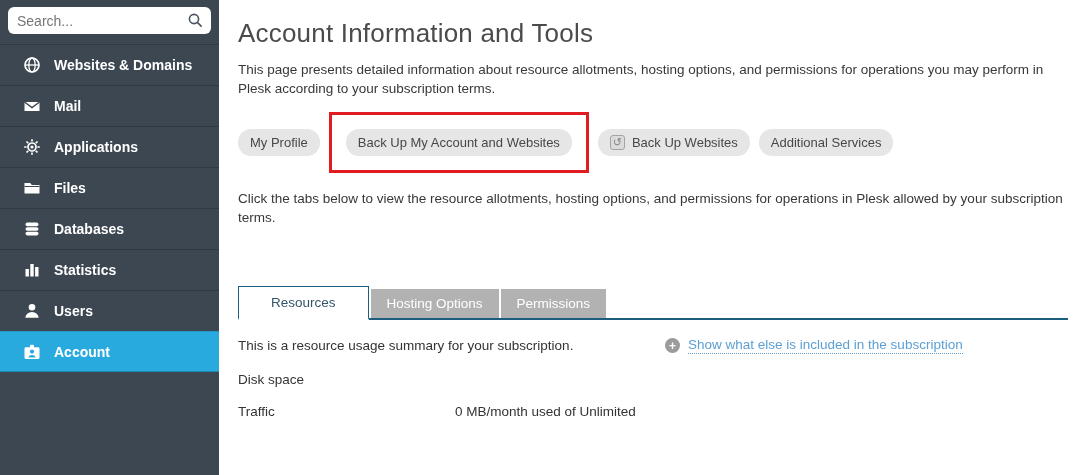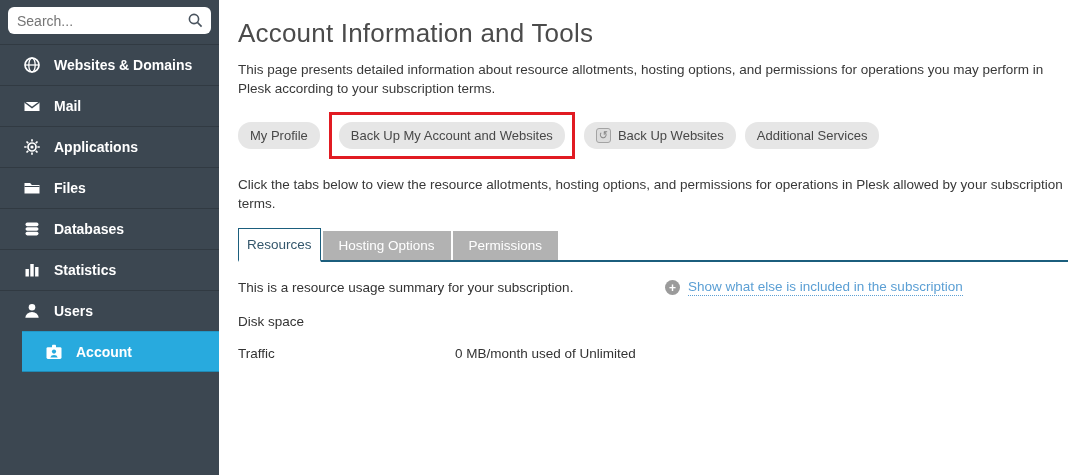--- a/index.html
+++ b/index.html
@@ -29,21 +29,21 @@
     position: absolute; right: 7px; top: 5px; width: 17px; height: 17px;
   }
   .nav { margin-top: 10px; }
   .nav-item {
     display: flex; align-items: center;
     height: 41px; padding-left: 23px;
     color: #fff; font-size: 14px; font-weight: 600;
     border-top: 1px solid rgba(0,0,0,0.18);
     cursor: pointer; text-decoration: none;
   }
-  .nav-item:last-child { border-bottom: 1px solid rgba(0,0,0,0.18); margin-left: 22px; }
+  .nav-item:last-child { border-bottom: 1px solid rgba(0,0,0,0.18); }
   .nav-item .nicon { width: 18px; height: 18px; margin-right: 13px; flex: 0 0 18px; }
   .nav-item.active { background: #28aade; border-top-color: rgba(0,0,0,0.10); }
 
   
   .main { flex: 1; padding: 0 21px 0 19px; }
   h1.page-title {
     margin-top: 18px;
     font-size: 26px; font-weight: 400; color: #4b4b4b;
     letter-spacing: 0.2px;
   }
@@ -60,21 +60,21 @@
     display: inline-flex; align-items: center; gap: 7px;
     height: 27px; padding: 0 12px;
     background: #e6e6e6; border: none; border-radius: 13px;
     font-family: "Liberation Sans", sans-serif;
     font-size: 13px; color: #484848;
     cursor: pointer; white-space: nowrap;
   }
   .annotation-box {
     display: inline-flex;
     border: 3px solid #e11b22;
-    padding: 7px;
+    padding: 14px;
   }
   .backup-glyph {
     display: inline-flex; align-items: center; justify-content: center;
     width: 15px; height: 15px;
     border: 1px solid #a3a3a3; border-radius: 3px;
     background: #dcdcdc;
     color: #868686; font-size: 11px; line-height: 1;
     font-family: "DejaVu Sans", sans-serif;
   }
 
@@ -93,21 +93,21 @@
   
   .tabs { margin-top: 14px; display: flex; align-items: flex-end; border-bottom: 2px solid #1b5e7d; }
   .tab {
     padding: 7px 16px; margin-right: 2px;
     background: #b2b2b2; color: #ffffff;
     font-size: 13.5px; cursor: pointer; white-space: nowrap;
   }
   .tab.active {
     background: #fff; color: #33566b;
     border: 1px solid #1b5e7d; border-bottom: 2px solid #ffffff;
-    margin-bottom: -2px; padding: 8px 8px;
+    margin-bottom: -2px; padding: 8px 32px; margin-top: 44px;
   }
 
   
   .tab-content { margin-top: 8px; }
   .trow { display: flex; align-items: center; height: 32px; font-size: 13.5px; color: #333; }
   .trow .lbl { width: 217px; flex: 0 0 217px; }
   .summary-row { display: flex; align-items: center; height: 36px; font-size: 13.5px; color: #333; }
   .summary-row .sum-text { width: 427px; flex: 0 0 427px; }
   .more-link {
     display: inline-flex; align-items: center; gap: 8px;

